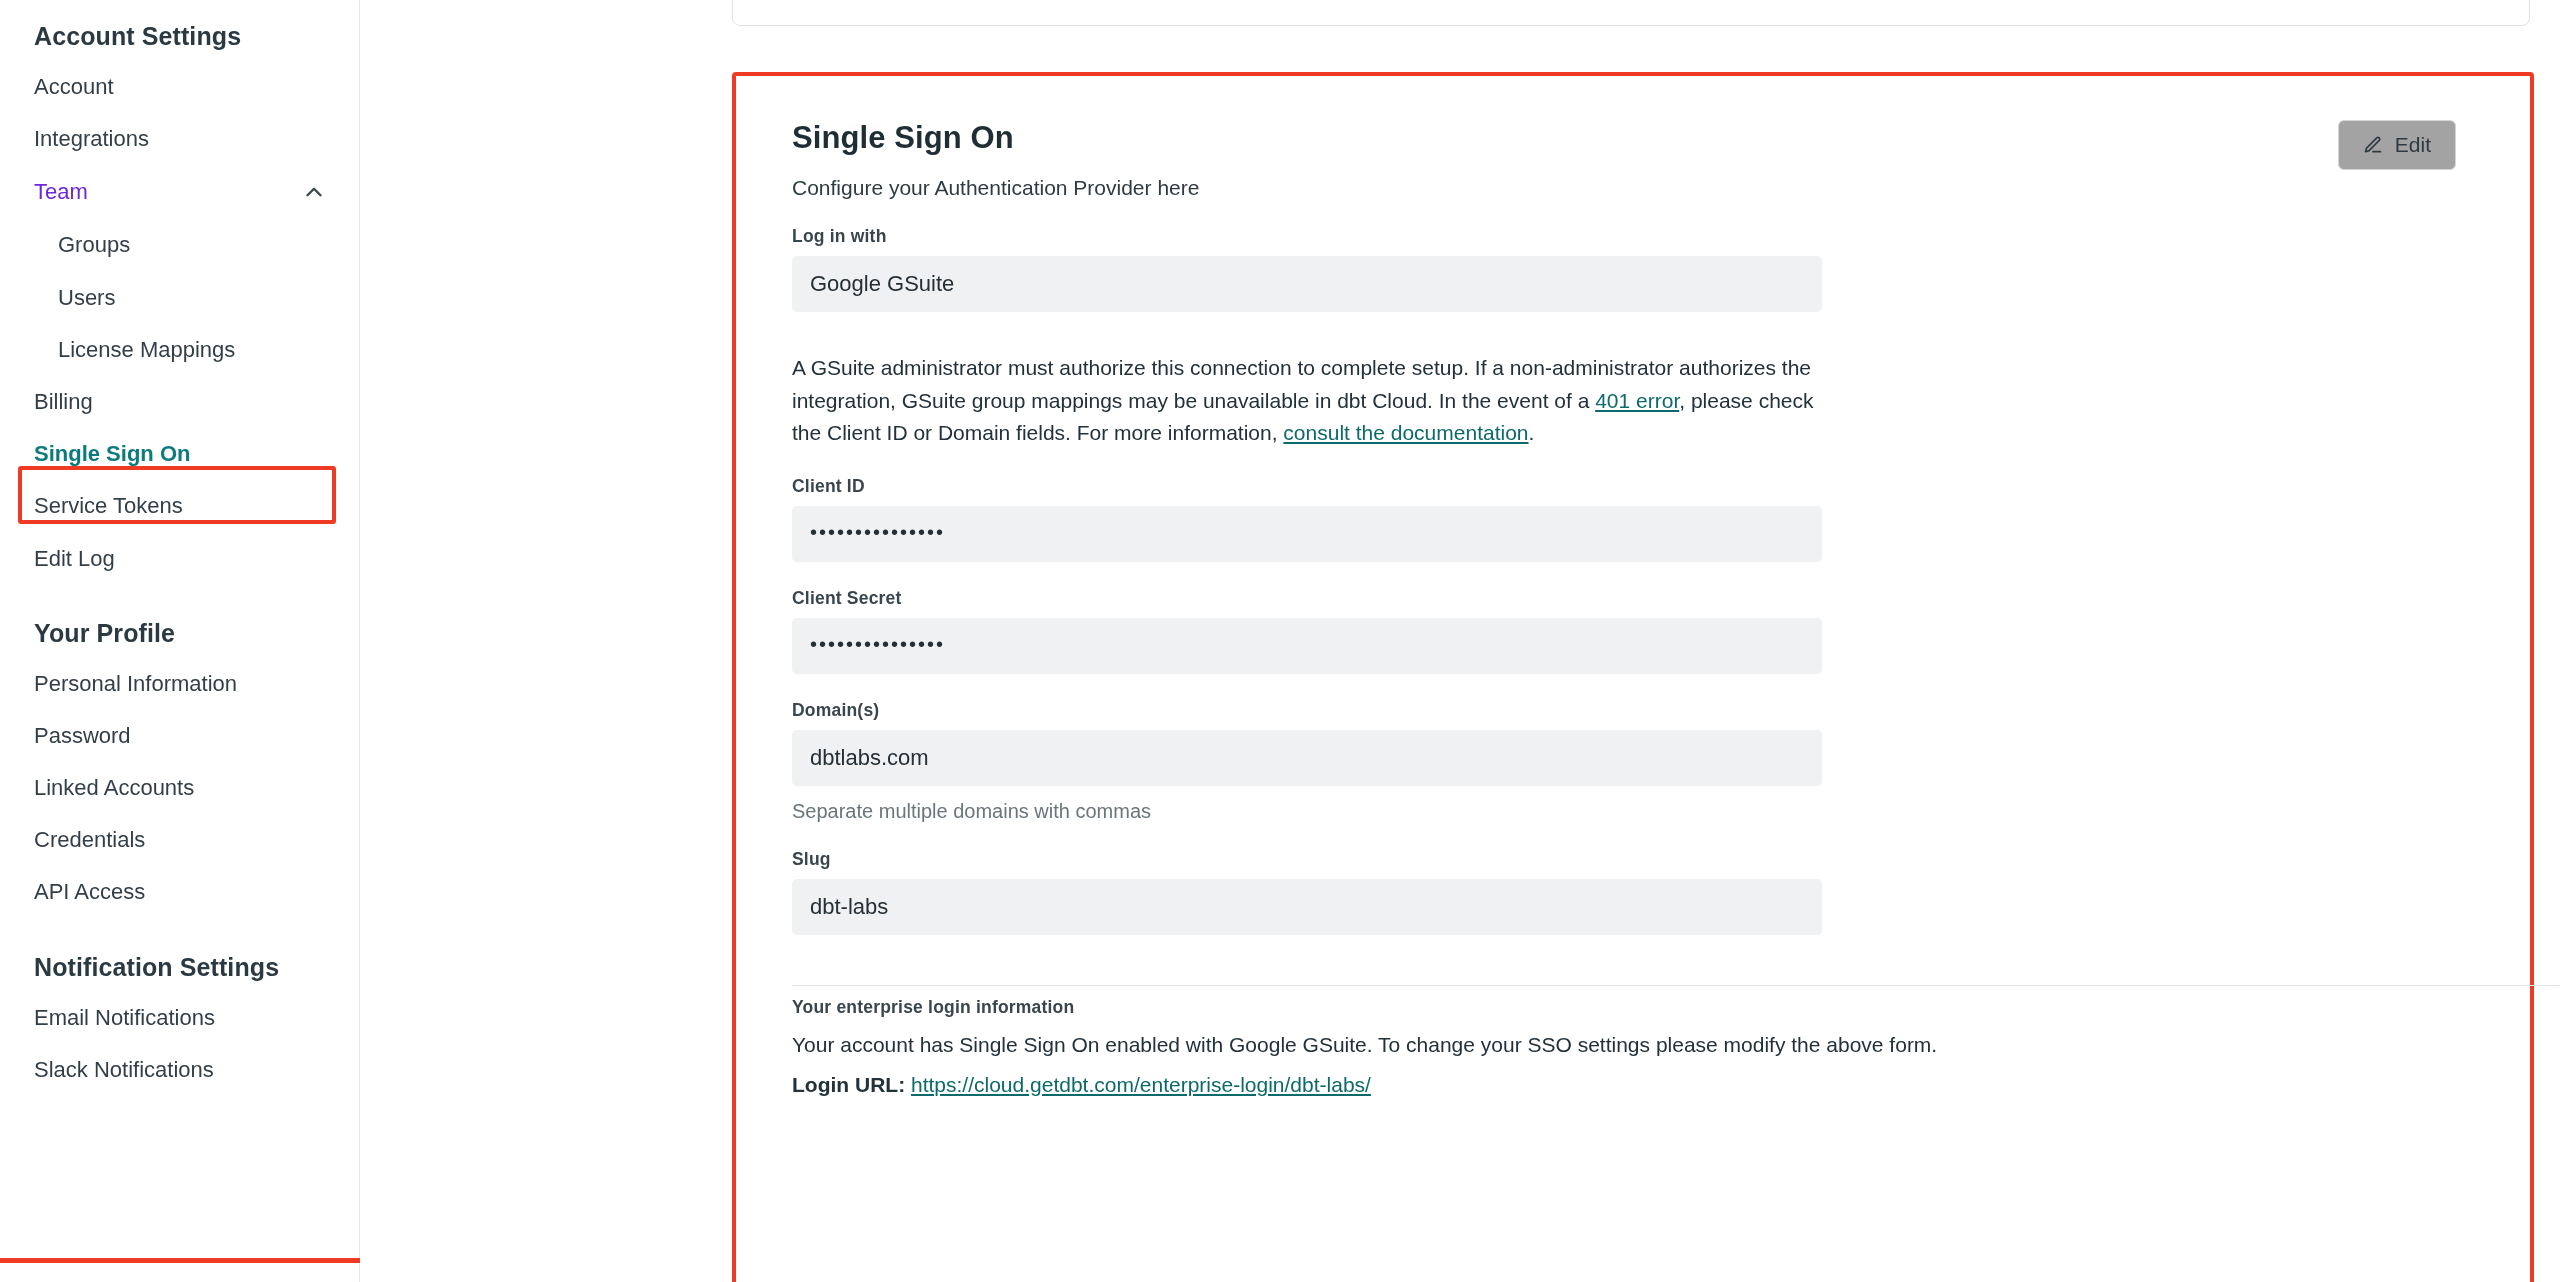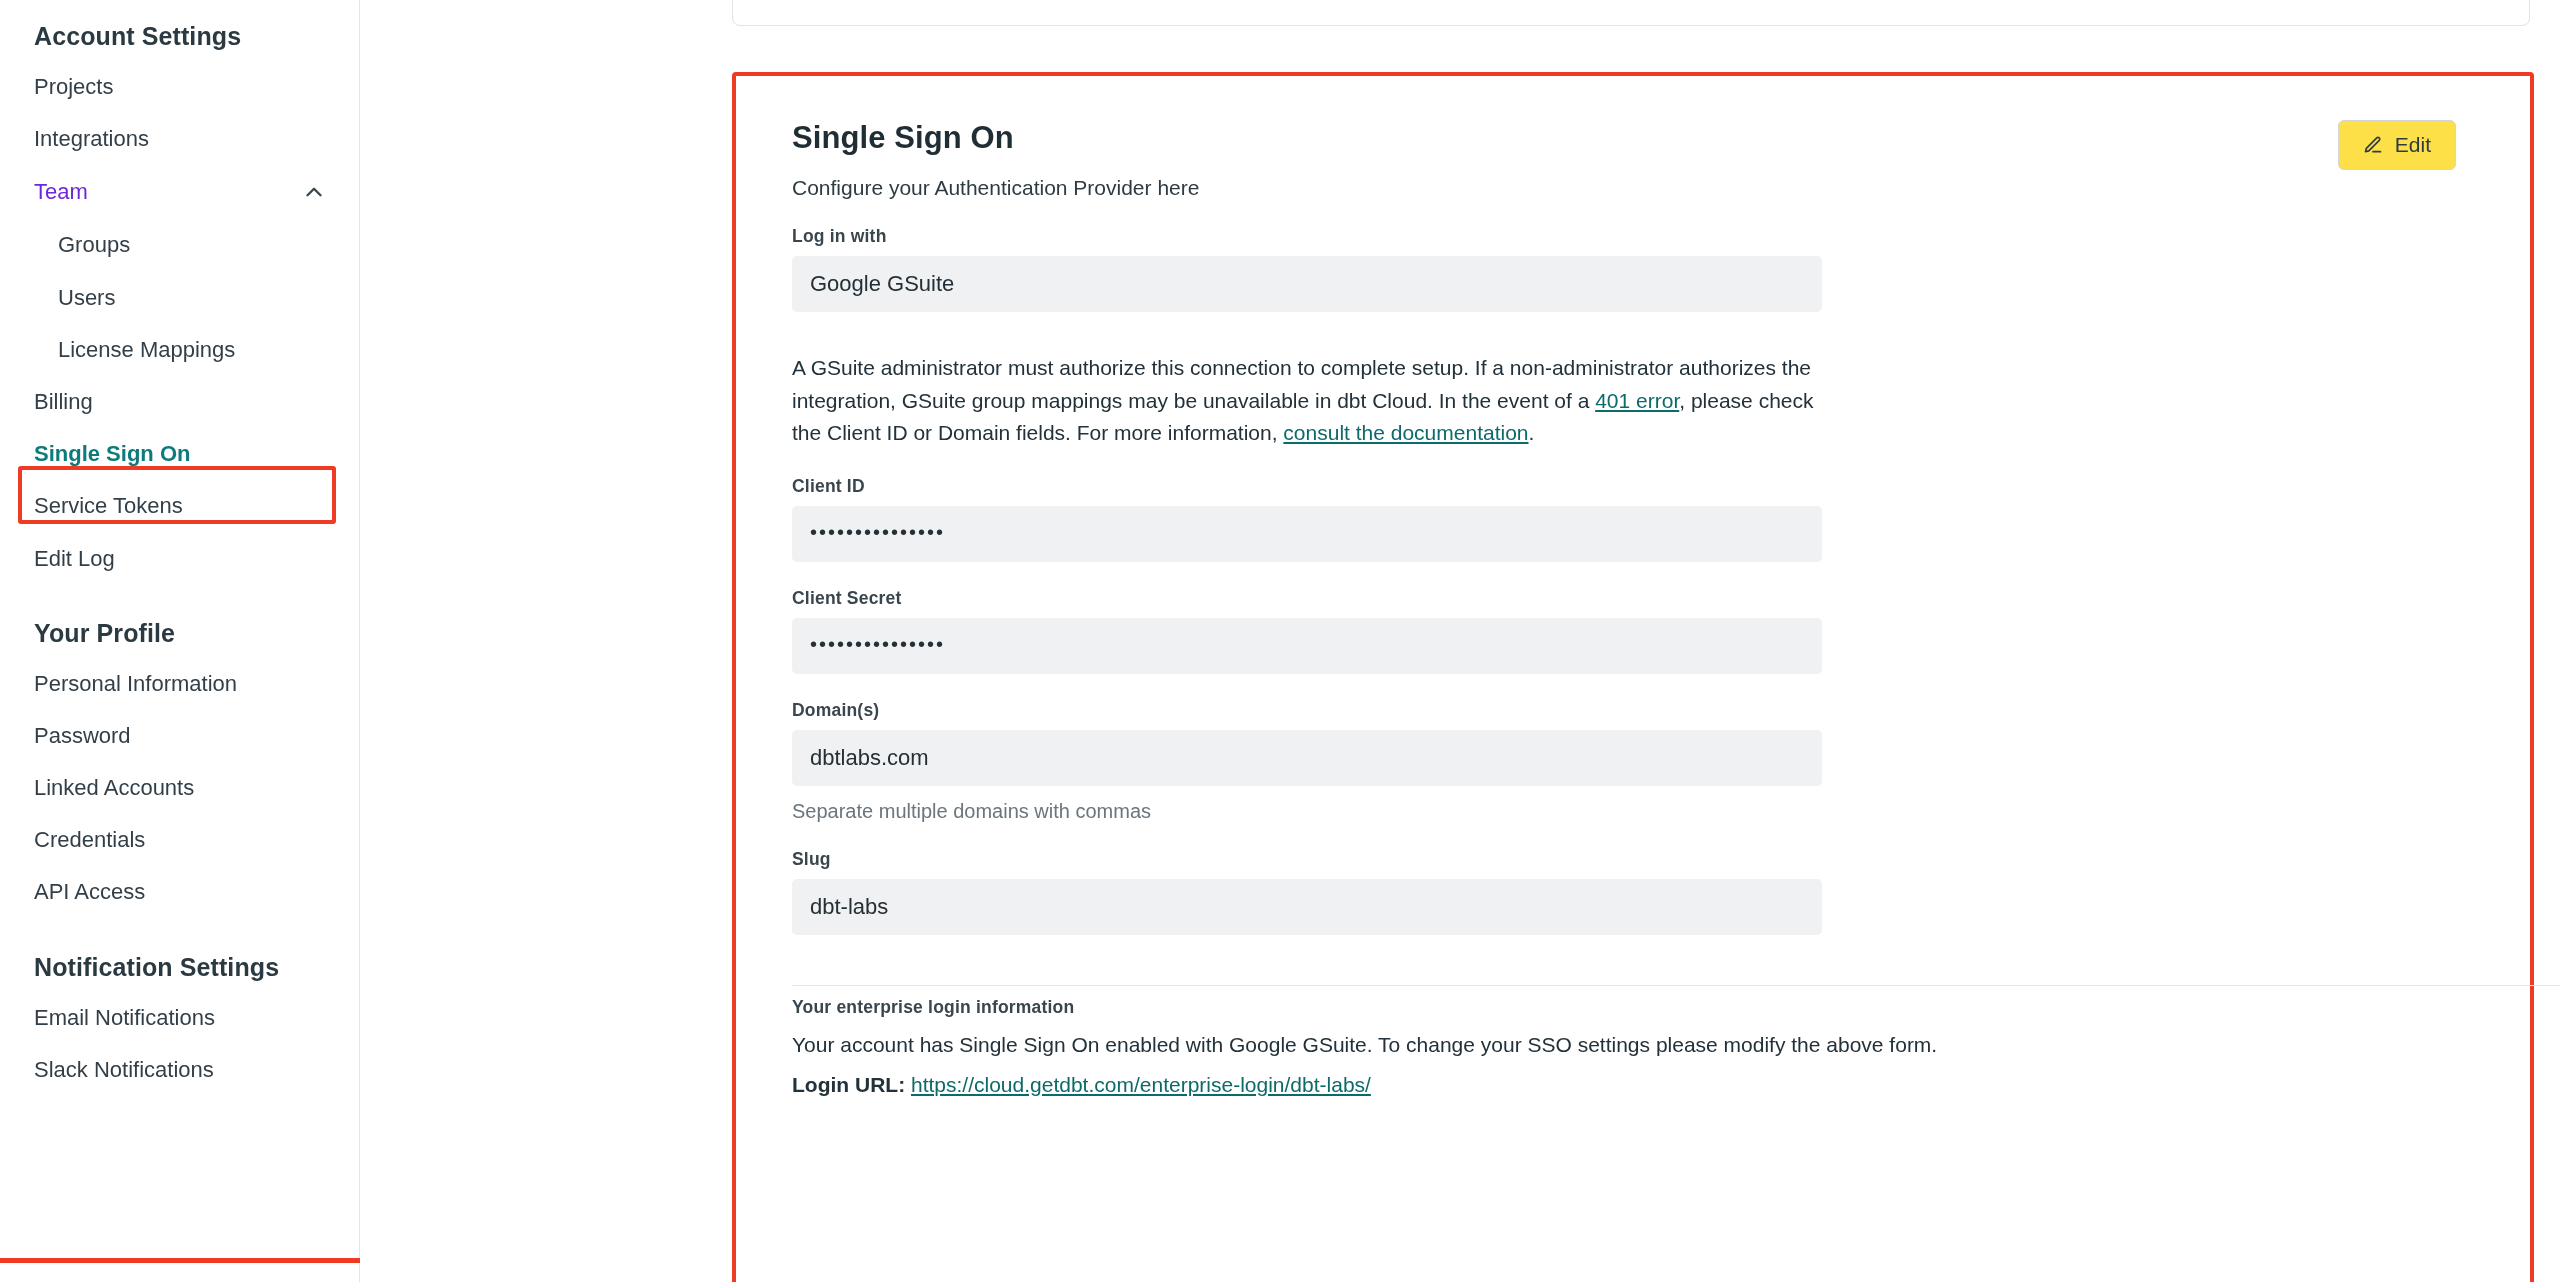--- a/index.html
+++ b/index.html
@@ -128,21 +128,21 @@
     font-size: 21px;
     color: #2f3b42;
     margin-top: 20px;
   }
   .edit-btn {
     display: inline-flex;
     align-items: center;
     gap: 12px;
     border: 1px solid #d4d4d4;
     border-radius: 6px;
-    background: #fde047;
+    background: #a3a3a3;
     padding: 12px 24px;
     font-size: 21px;
     color: #2f3b42;
     cursor: pointer;
     margin-right: 18px;
   }
   .pencil { width: 20px; height: 20px; display:inline-block; }
 
   .field-label {
     font-size: 17.5px;
@@ -217,21 +217,21 @@
 </style>
 </head>
 <body>
 
 <div class="app">
 
   <div class="sidebar">
     <div class="sidebar-inner">
       <div class="section-title">Account Settings</div>
 
-      <div class="nav-item">Projects</div>
+      <div class="nav-item">Account</div>
       <div class="nav-item">Integrations</div>
 
       <div class="nav-item-row">
         <span>Team</span>
         <span class="chev">
           <svg width="26" height="26" viewBox="0 0 24 24" fill="none" stroke="#3a464d" stroke-width="2.2" stroke-linecap="round" stroke-linejoin="round">
               <polyline points="18 15 12 9 6 15"></polyline>
             </svg>
         </span>
       </div>

